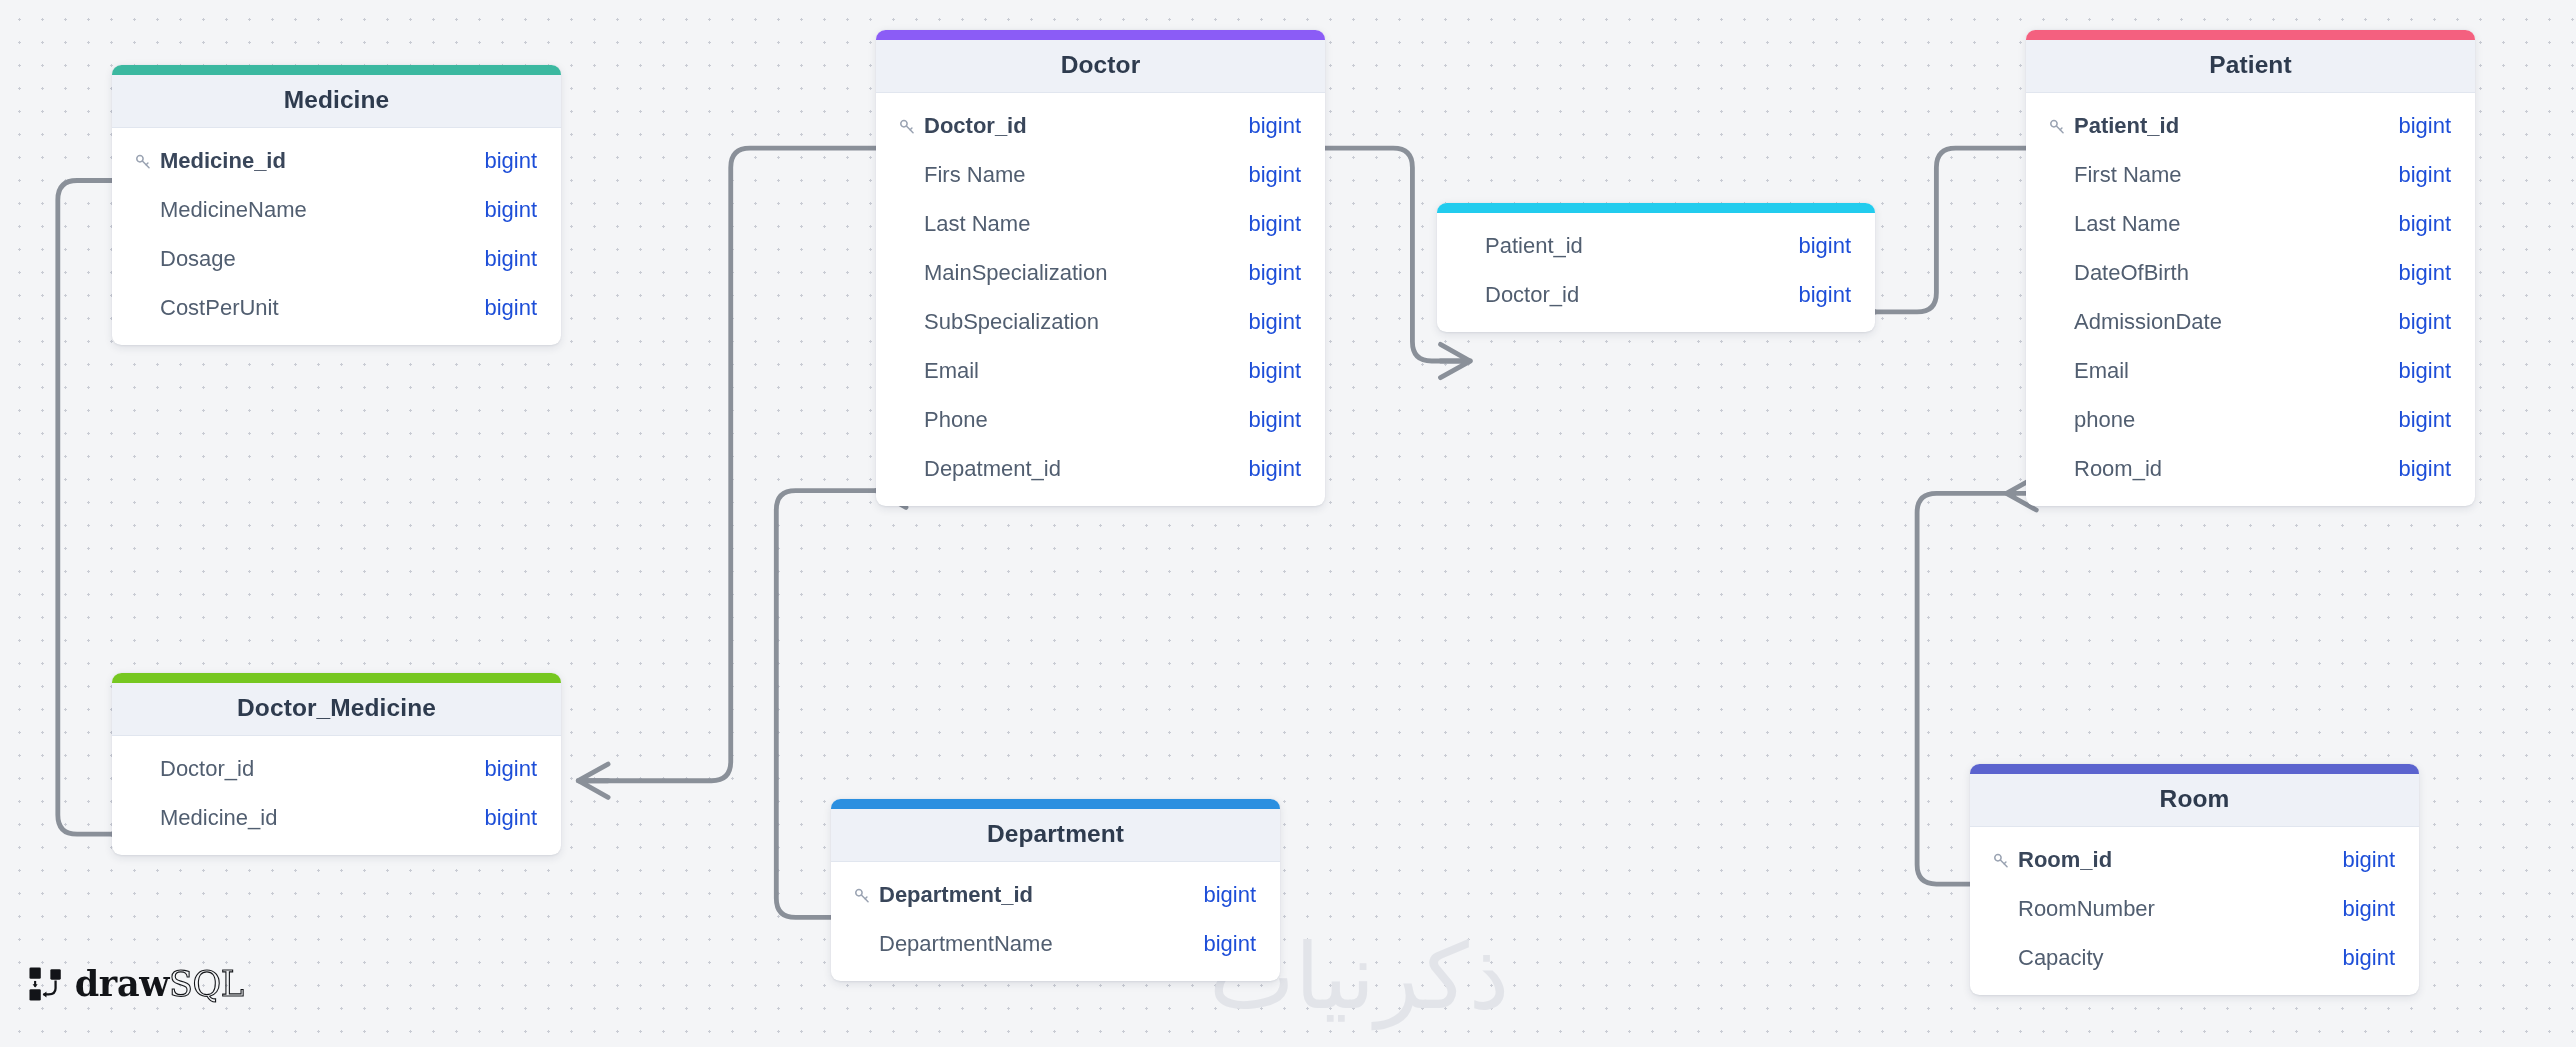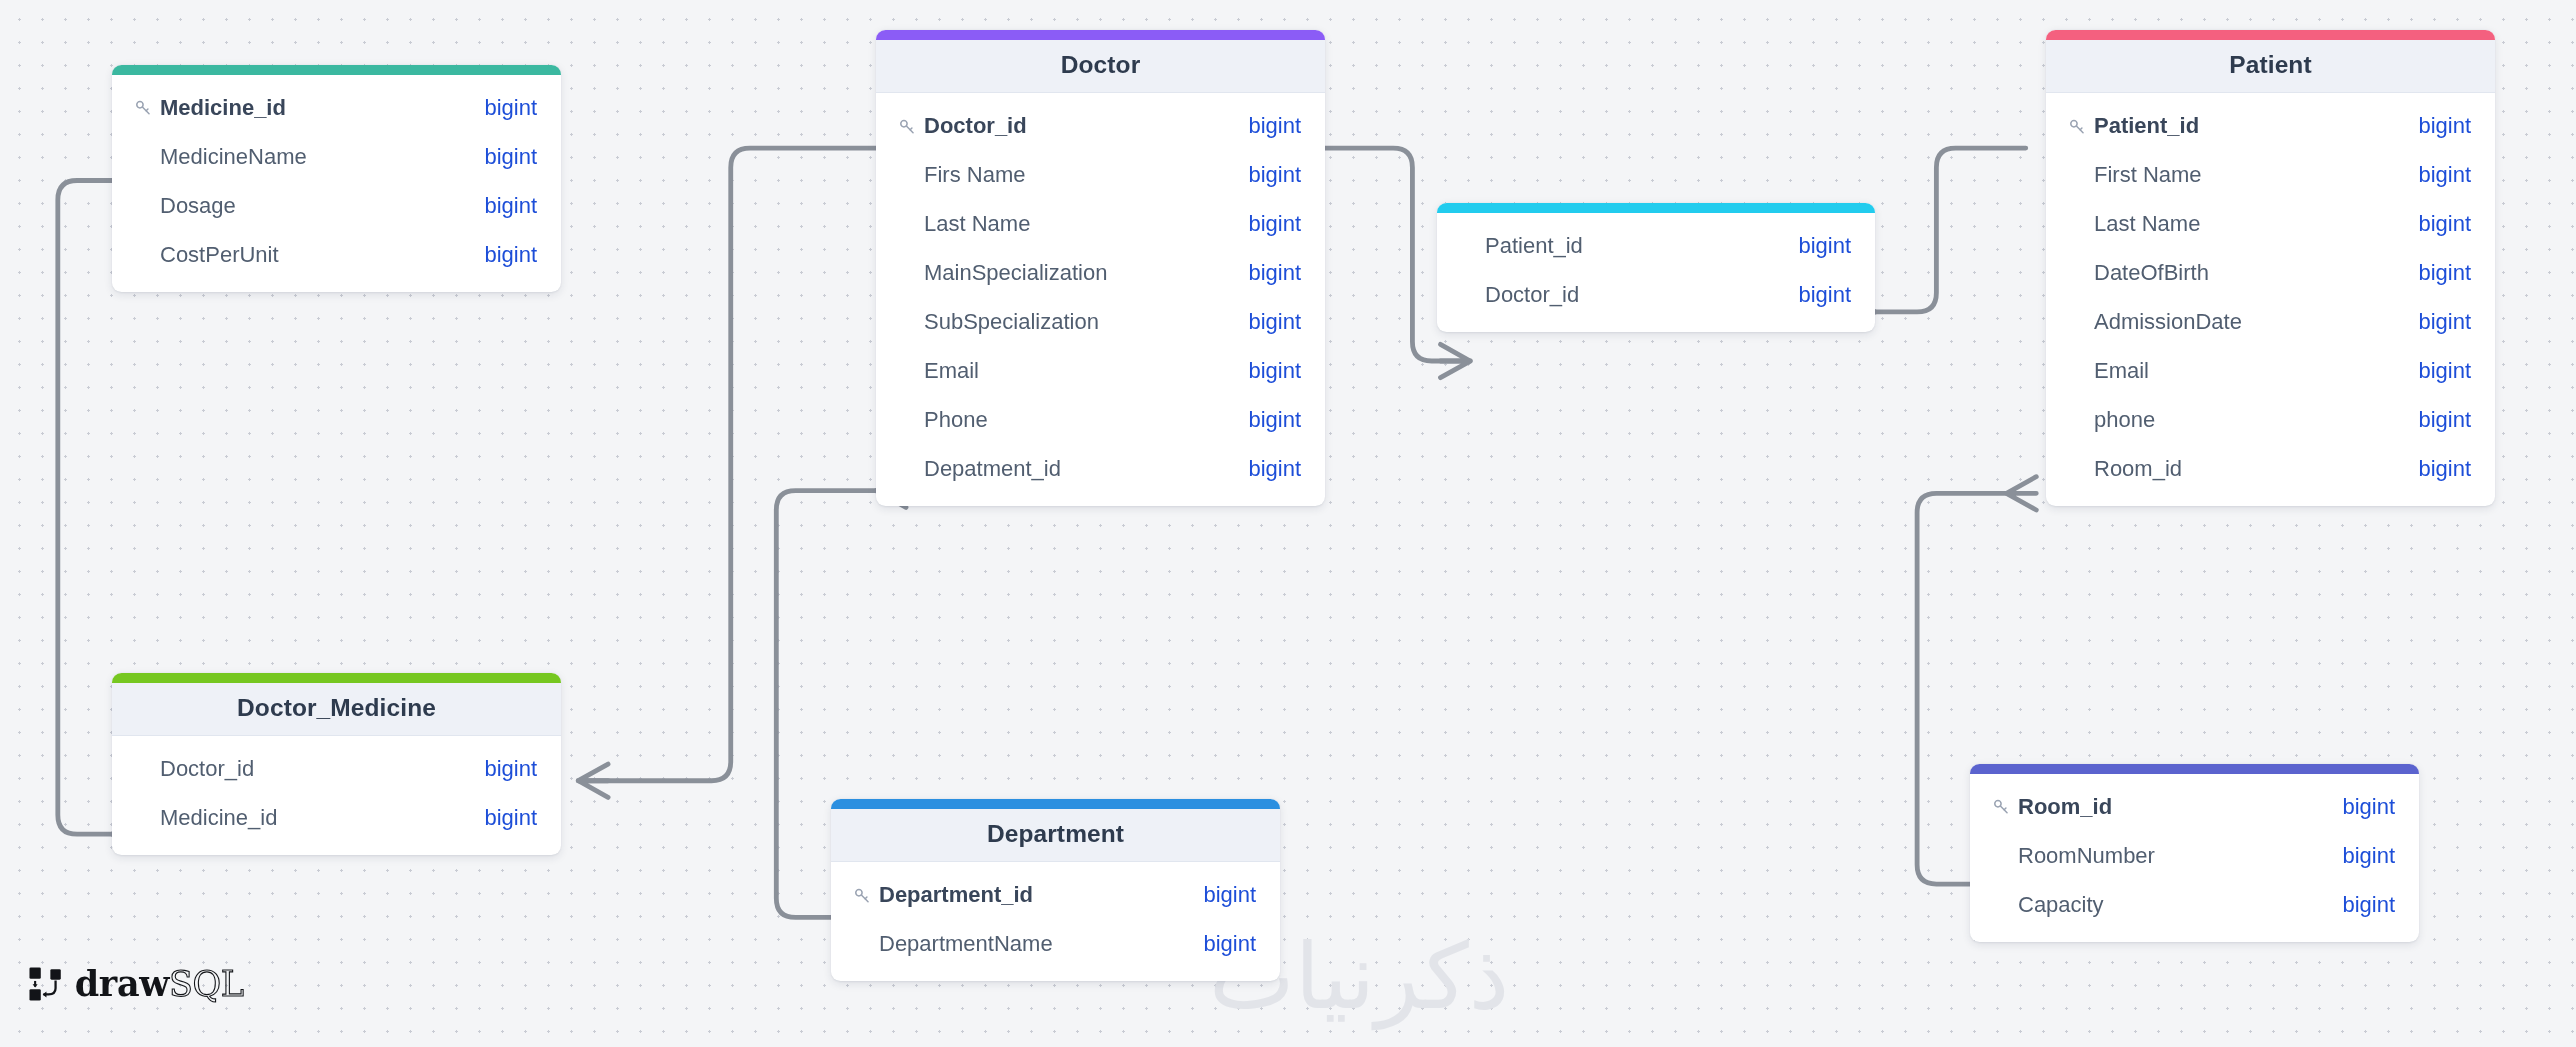--- a/index.html
+++ b/index.html
@@ -128,20 +128,23 @@
       <use href="#cf" x="1678" y="412" transform="rotate(180 1678 412)"></use>
       <use href="#cf" x="2140" y="356" transform="rotate(180 2140 356)"></use>
       <use href="#cf" x="2290" y="563"></use>
     </g>
   </svg>
 
   <div class="watermark">ذكرنيات</div>
 
   <div class="table" style="left:112px; top:65px; width:449px;">
     <div class="accent" style="background:#3BB8A0;"></div>
+    <div class="t-head">
+      <div class="t-title">Medicine</div>
+    </div>
     <div class="t-body">
       <div class="row pk">
         <span class="keyslot">
           <svg class="keyicon" width="19" height="19" viewBox="0 0 24 24" fill="none" stroke="#9aa3b2" stroke-width="1.9" stroke-linecap="round">
             <circle cx="7.5" cy="8.5" r="4"></circle>
               <path d="M10.6 11.4 L19 19.8"></path>
               <path d="M15.4 16.2 L17.6 14"></path>
           </svg>
         </span>
         <span class="col-name">Medicine_id</span>
@@ -203,21 +206,21 @@
         <span class="col-name">Phone</span>
         <span class="col-type">bigint</span>
       </div>
       <div class="row nokey">
         <span class="col-name">Depatment_id</span>
         <span class="col-type">bigint</span>
       </div>
     </div>
   </div>
 
-  <div class="table" style="left:2026px; top:30px; width:449px;margin-left:20px;">
+  <div class="table" style="left:2026px; top:30px; width:449px;">
     <div class="accent" style="background:#F4607F;"></div>
     <div class="t-head">
       <div class="t-title">Patient</div>
     </div>
     <div class="t-body">
       <div class="row pk">
         <span class="keyslot">
           <svg class="keyicon" width="19" height="19" viewBox="0 0 24 24" fill="none" stroke="#9aa3b2" stroke-width="1.9" stroke-linecap="round">
             <circle cx="7.5" cy="8.5" r="4"></circle>
               <path d="M10.6 11.4 L19 19.8"></path>
@@ -308,20 +311,23 @@
       </div>
       <div class="row nokey">
         <span class="col-name">DepartmentName</span>
         <span class="col-type">bigint</span>
       </div>
     </div>
   </div>
 
   <div class="table" style="left:1970px; top:764px; width:449px;">
     <div class="accent" style="background:#5B63CE;"></div>
+    <div class="t-head">
+      <div class="t-title">Room</div>
+    </div>
     <div class="t-body">
       <div class="row pk">
         <span class="keyslot">
           <svg class="keyicon" width="19" height="19" viewBox="0 0 24 24" fill="none" stroke="#9aa3b2" stroke-width="1.9" stroke-linecap="round">
             <circle cx="7.5" cy="8.5" r="4"></circle>
               <path d="M10.6 11.4 L19 19.8"></path>
               <path d="M15.4 16.2 L17.6 14"></path>
           </svg>
         </span>
         <span class="col-name">Room_id</span>

